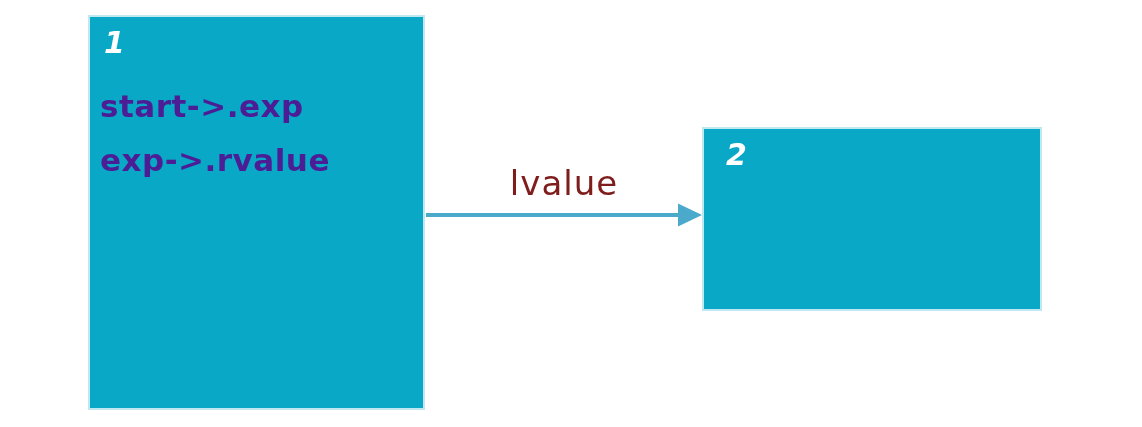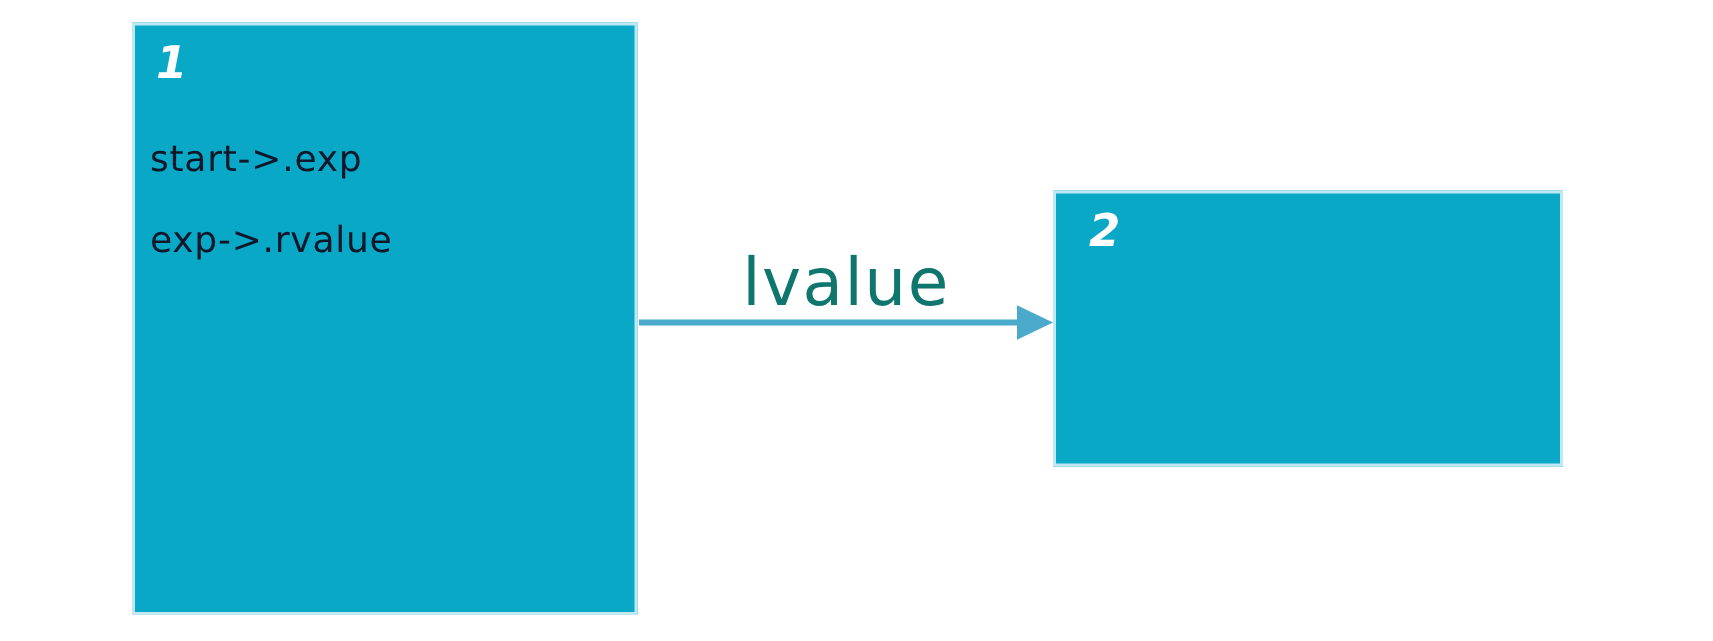--- a/index.html
+++ b/index.html
@@ -47,24 +47,25 @@
     position: absolute;
     left: 10px;
     right: 4px;
   }
   .state-1 .items { top: 62px; }
   .state-2 .items { top: 59px; left: 5px; }
   .item {
     height: 54px;
     display: flex;
     align-items: center;
-    font-size: 24px;
+    font-size: 31px;
     letter-spacing: 0.5px;
     white-space: nowrap;
-    color: #0f172a;
+    color: #4c1d95;
+    font-weight: bold;
   }
   .arrow-svg {
     position: absolute;
     left: 0;
     top: 0;
     width: 1142px;
     height: 427px;
     pointer-events: none;
   }
   .arrow-line {
@@ -75,23 +76,23 @@
   .arrow-head {
     fill: #4ba9cb;
     stroke: none;
   }
   .arrow-label {
     position: absolute;
     left: 430px;
     top: 163px;
     width: 268px;
     text-align: center;
-    font-size: 44px;
+    font-size: 34px;
     letter-spacing: 1px;
-    color: #0f766e;
+    color: #7f1d1d;
   }
 </style>
 </head>
 <body>
 
 <div class="canvas">
 
   <div class="state state-1">
     <div class="state-number">1</div>
     <div class="items">

